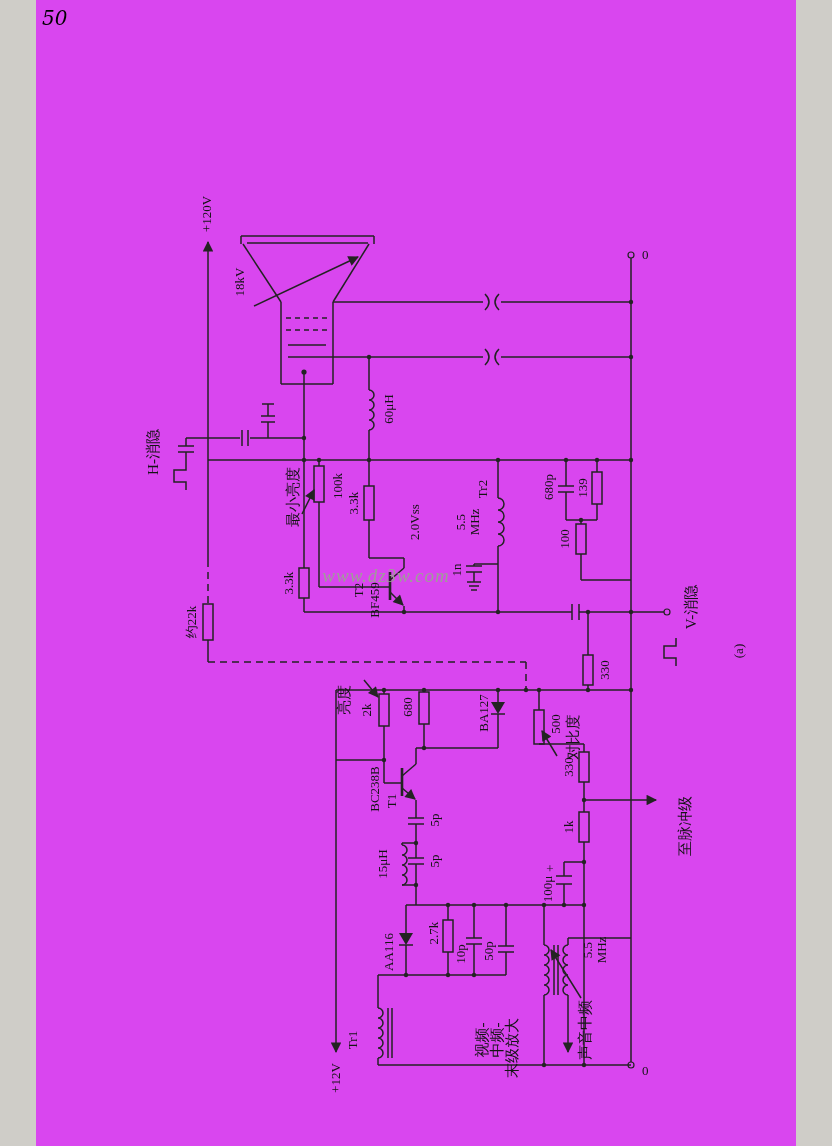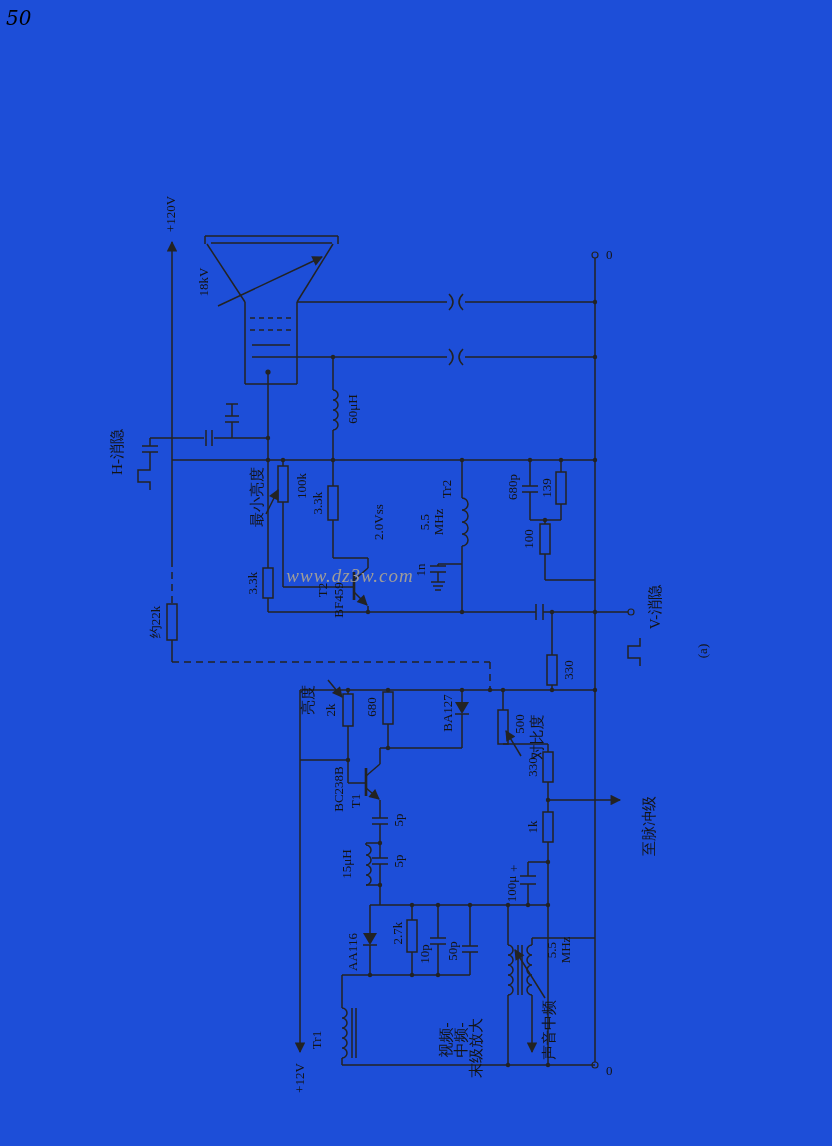--- a/index.html
+++ b/index.html
@@ -1,16 +1,16 @@
 <!DOCTYPE html>
 <html><head>
 <meta charset="utf-8">
 <style>
   html,body{margin:0;padding:0;background:#cfcdc8;}
-  .page{position:relative;width:832px;height:1146px;background:#1d4ed8;margin:0 auto;overflow:hidden;}
+  .page{position:relative;width:760px;height:1146px;background:#d946ef;margin:0 auto;overflow:hidden;}
   svg{position:absolute;left:0;top:0;}
   .w{stroke:#232323;stroke-width:1.5;fill:none;stroke-linecap:butt;}
   .wd{stroke:#232323;stroke-width:1.5;fill:none;stroke-dasharray:7 5;}
   .thin{stroke:#232323;stroke-width:1.2;fill:none;}
   .thick{stroke:#232323;stroke-width:2.6;fill:none;}
   .dot{fill:#232323;stroke:none;}
   .fil{fill:#232323;stroke:none;}
   .lbl{font-family:"Liberation Serif","DejaVu Serif",serif;font-size:13px;fill:#141414;}
   .cn{font-size:15px;}
   .big{font-size:20px;font-style:italic;font-family:"DejaVu Serif",serif;}

